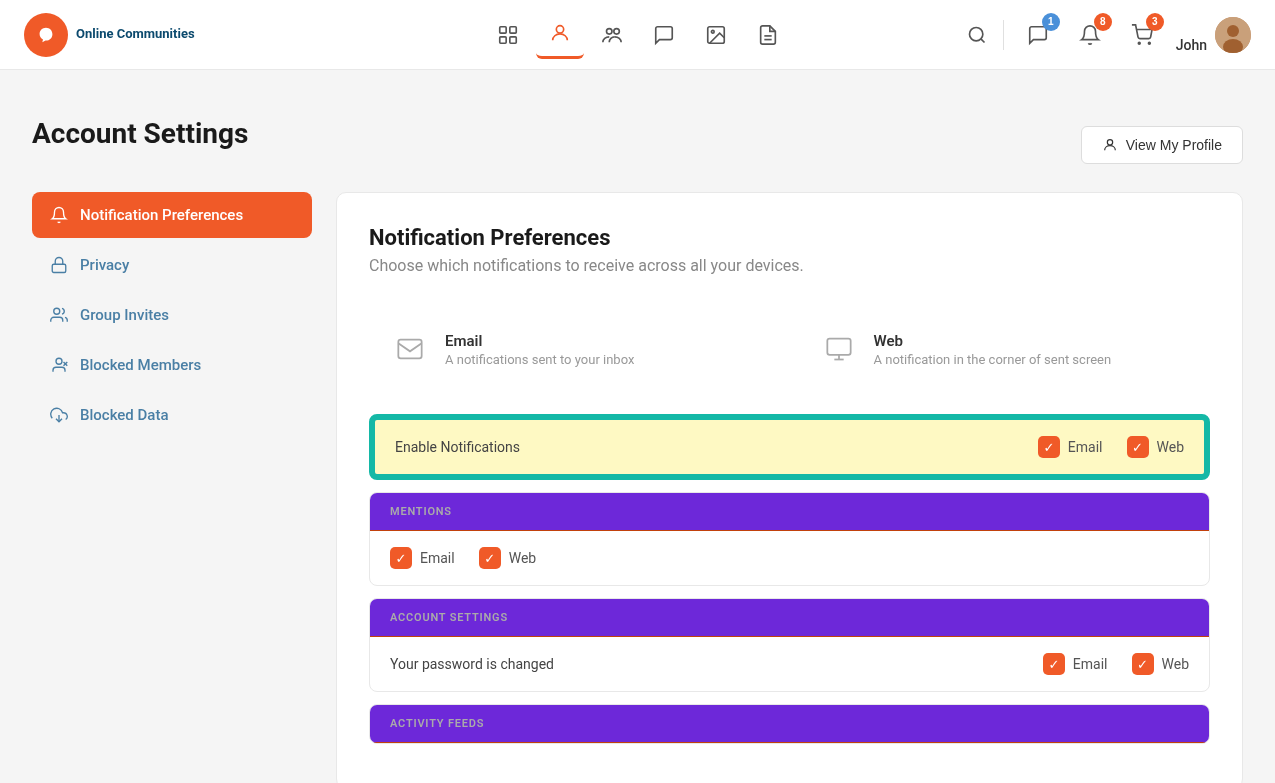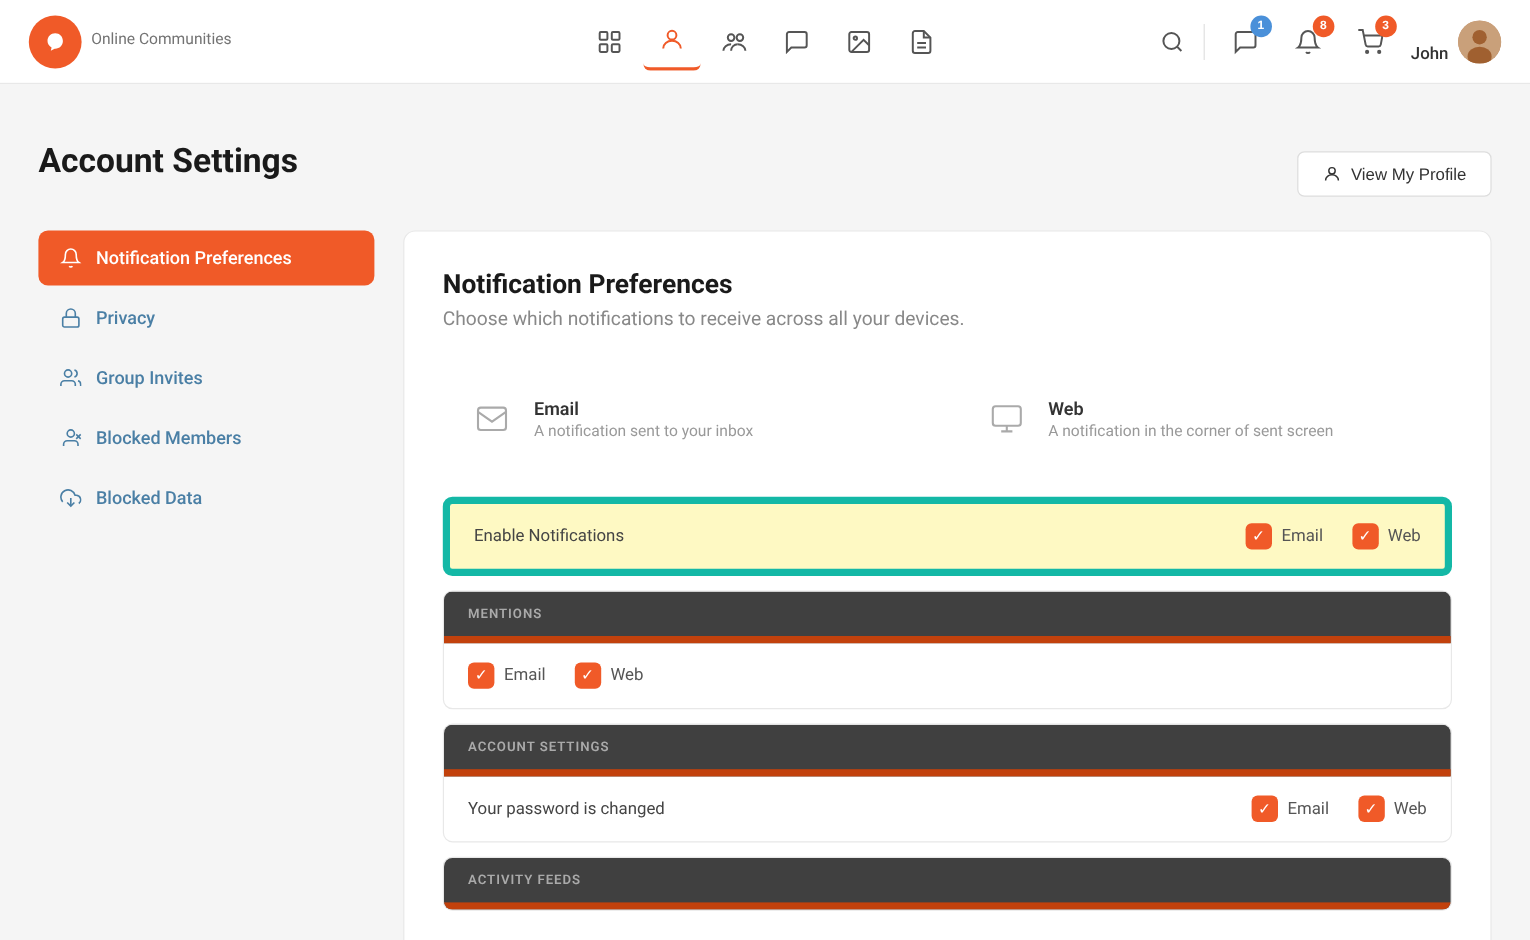--- a/index.html
+++ b/index.html
@@ -28,22 +28,22 @@
       border-radius: 50%;
       display: flex;
       align-items: center;
       justify-content: center;
       color: white;
       font-size: 20px;
       font-weight: bold;
     }
     .logo-text {
       font-size: 13px;
-      font-weight: 400;
-      color: #737373;
+      font-weight: 700;
+      color: #0c4a6e;
       line-height: 1.3;
       text-align: center;
     }
     .topnav-icons {
       display: flex;
       align-items: center;
       gap: 4px;
       flex: 2;
       justify-content: center;
     }
@@ -250,27 +250,27 @@
 
     
     .notif-group {
       border: 1px solid #e8e8e8;
       border-radius: 8px;
       margin-bottom: 12px;
       overflow: hidden;
     }
     .notif-group-header {
       padding: 12px 20px;
-      background: #404040;
+      background: #6d28d9;
       font-size: 11px;
       font-weight: 600;
       color: #aaa;
       text-transform: uppercase;
       letter-spacing: 0.8px;
-      border-bottom: 6px solid #c2410c;
+      border-bottom: 1px solid #c2410c;
     }
     .notif-row {
       display: flex;
       align-items: center;
       padding: 16px 20px;
       border-bottom: 1px solid #f0f0f0;
     }
     .notif-row:last-child { border-bottom: none; }
     .notif-row-label {
       flex: 1;
@@ -486,21 +486,21 @@
       <div class="channel-cards">
         <div class="channel-card">
           <div class="channel-icon">
             <svg viewBox="0 0 24 24" fill="none" stroke="#aaa" stroke-width="1.5">
               <rect x="2" y="4" width="20" height="16" rx="2"></rect>
               <path d="M2 7l10 7 10-7"></path>
             </svg>
           </div>
           <div>
             <div class="channel-name">Email</div>
-            <div class="channel-desc">A notification sent to your inbox</div>
+            <div class="channel-desc">A notifications sent to your inbox</div>
           </div>
         </div>
         <div class="channel-card">
           <div class="channel-icon">
             <svg viewBox="0 0 24 24" fill="none" stroke="#aaa" stroke-width="1.5">
               <rect x="2" y="3" width="20" height="14" rx="2"></rect>
               <line x1="8" y1="21" x2="16" y2="21"></line>
               <line x1="12" y1="17" x2="12" y2="21"></line>
             </svg>
           </div>

